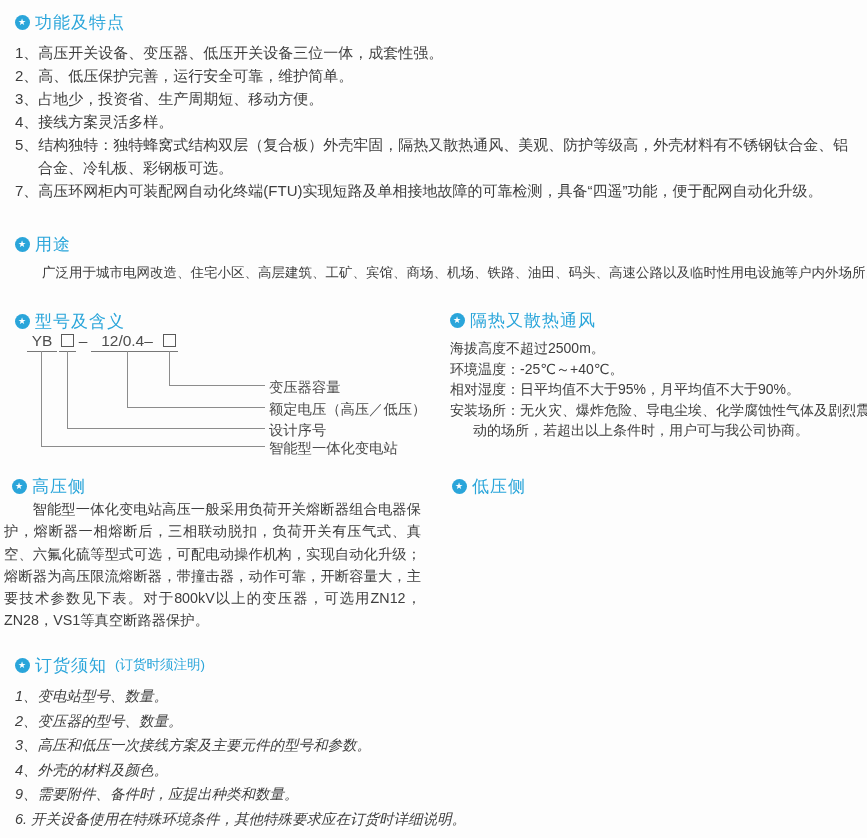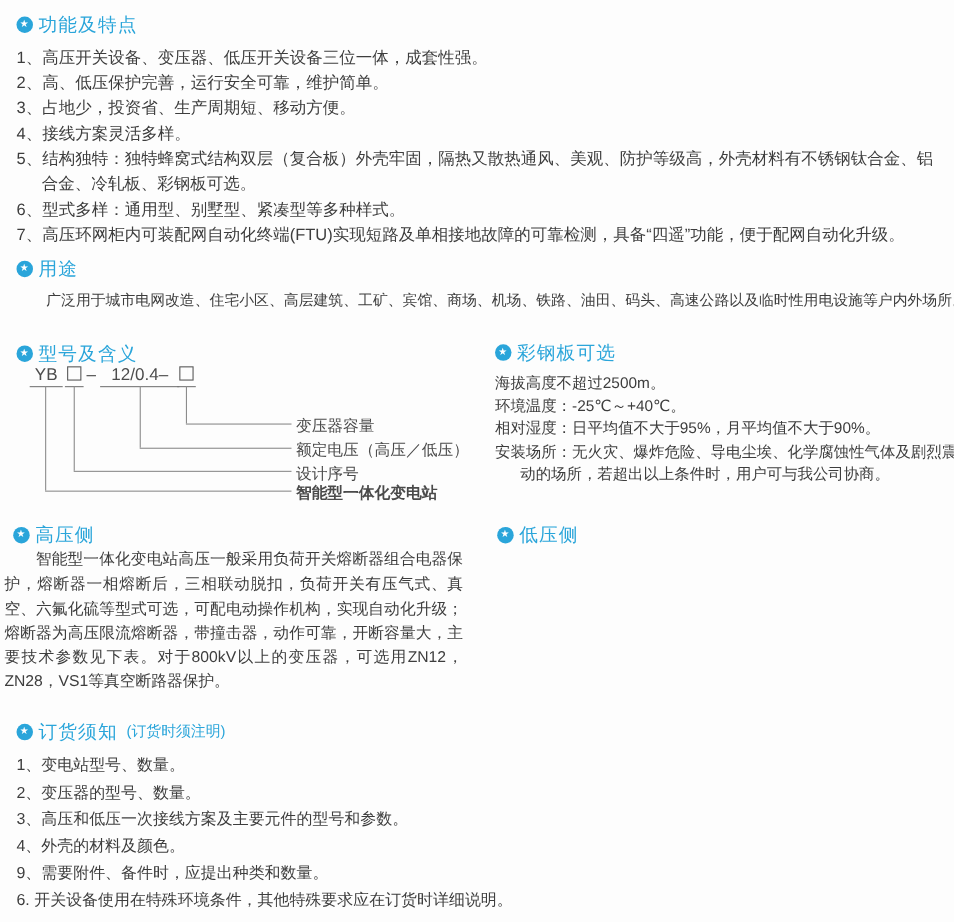--- a/index.html
+++ b/index.html
@@ -13,21 +13,21 @@
   
   .heading{display:flex;align-items:center;gap:5px;height:20px;color:#2aa5da;font-size:17px;letter-spacing:1px;}
   .bullet{width:15px;height:15px;border-radius:50%;background:#2aa5da;color:#ffffff;
           display:flex;align-items:center;justify-content:center;flex:0 0 15px;}
   .bullet .glyph{font-size:9px;line-height:1;transform:translateY(-0.5px);}
   .subtitle{font-size:13.5px;letter-spacing:0;margin-left:3px;}
   
   .list{margin-top:9px;}
   .li{font-size:15px;line-height:23px;padding-left:23px;text-indent:-23px;}
   .order-list{margin-top:9px;}
-  .order-li{font-size:14.5px;line-height:24.5px;padding-left:23px;text-indent:-23px;}
+  .order-li{font-size:14.5px;line-height:24.5px;padding-left:23px;text-indent:-23px;font-style:italic;}
   
   .usage-text{margin-top:10px;font-size:13.5px;white-space:nowrap;text-indent:2em;}
   
   .cond-lines{margin-top:8px;font-size:14px;line-height:20.5px;}
   .cond-hang{padding-left:23px;text-indent:-23px;}
   
   .para{margin-top:2px;font-size:14.3px;line-height:22.3px;text-align:justify;text-indent:2em;}
   
   .diagram{position:relative;height:132px;margin-top:1px;}
   .seg{position:absolute;top:0;height:19px;border-bottom:1px solid #777;
@@ -47,21 +47,20 @@
         <span class="glyph">★</span>
       </span>
     <span>功能及特点</span>
   </div>
   <div class="list">
     <div class="li">1、高压开关设备、变压器、低压开关设备三位一体，成套性强。</div>
     <div class="li">2、高、低压保护完善，运行安全可靠，维护简单。</div>
     <div class="li">3、占地少，投资省、生产周期短、移动方便。</div>
     <div class="li">4、接线方案灵活多样。</div>
     <div class="li">5、结构独特：独特蜂窝式结构双层（复合板）外壳牢固，隔热又散热通风、美观、防护等级高，外壳材料有不锈钢钛合金、铝合金、冷轧板、彩钢板可选。</div>
-    <div class="li">6、型式多样：通用型、别墅型、紧凑型等多种样式。</div>
     <div class="li">7、高压环网柜内可装配网自动化终端(FTU)实现短路及单相接地故障的可靠检测，具备“四遥”功能，便于配网自动化升级。</div>
   </div>
 </div>
 
 <div class="abs" style="left:15px;top:234px;width:845px;">
   <div class="heading">
     <span class="bullet">
         <span class="glyph">★</span>
       </span>
     <span>用途</span>
@@ -89,30 +88,30 @@
     <span class="vline" style="left:154px;height:34px;"></span>
 
     <span class="hline" style="top:53px;left:154px;width:96px;"></span>
     <span class="hline" style="top:75px;left:112px;width:138px;"></span>
     <span class="hline" style="top:96px;left:52px;width:198px;"></span>
     <span class="hline" style="top:114px;left:26px;width:224px;"></span>
 
     <span class="dlabel" style="top:46px;">变压器容量</span>
     <span class="dlabel" style="top:89px;">设计序号</span>
     <span class="dlabel" style="top:68px;">额定电压（高压／低压）</span>
-    <span class="dlabel" style="top:107px;font-weight:bold;">智能型一体化变电站</span>
+    <span class="dlabel" style="top:107px;">智能型一体化变电站</span>
   </div>
 </div>
 
 <div class="abs" style="left:450px;top:310px;width:422px;">
   <div class="heading">
     <span class="bullet">
         <span class="glyph">★</span>
       </span>
-    <span>彩钢板可选</span>
+    <span>隔热又散热通风</span>
   </div>
   <div class="cond-lines">
     <div>海拔高度不超过2500m。</div>
     <div>环境温度：-25℃～+40℃。</div>
     <div>相对湿度：日平均值不大于95%，月平均值不大于90%。</div>
     <div class="cond-hang">安装场所：无火灾、爆炸危险、导电尘埃、化学腐蚀性气体及剧烈震动的场所，若超出以上条件时，用户可与我公司协商。</div>
   </div>
 </div>
 
 <div class="abs" style="left:4px;top:476px;width:417px;">

